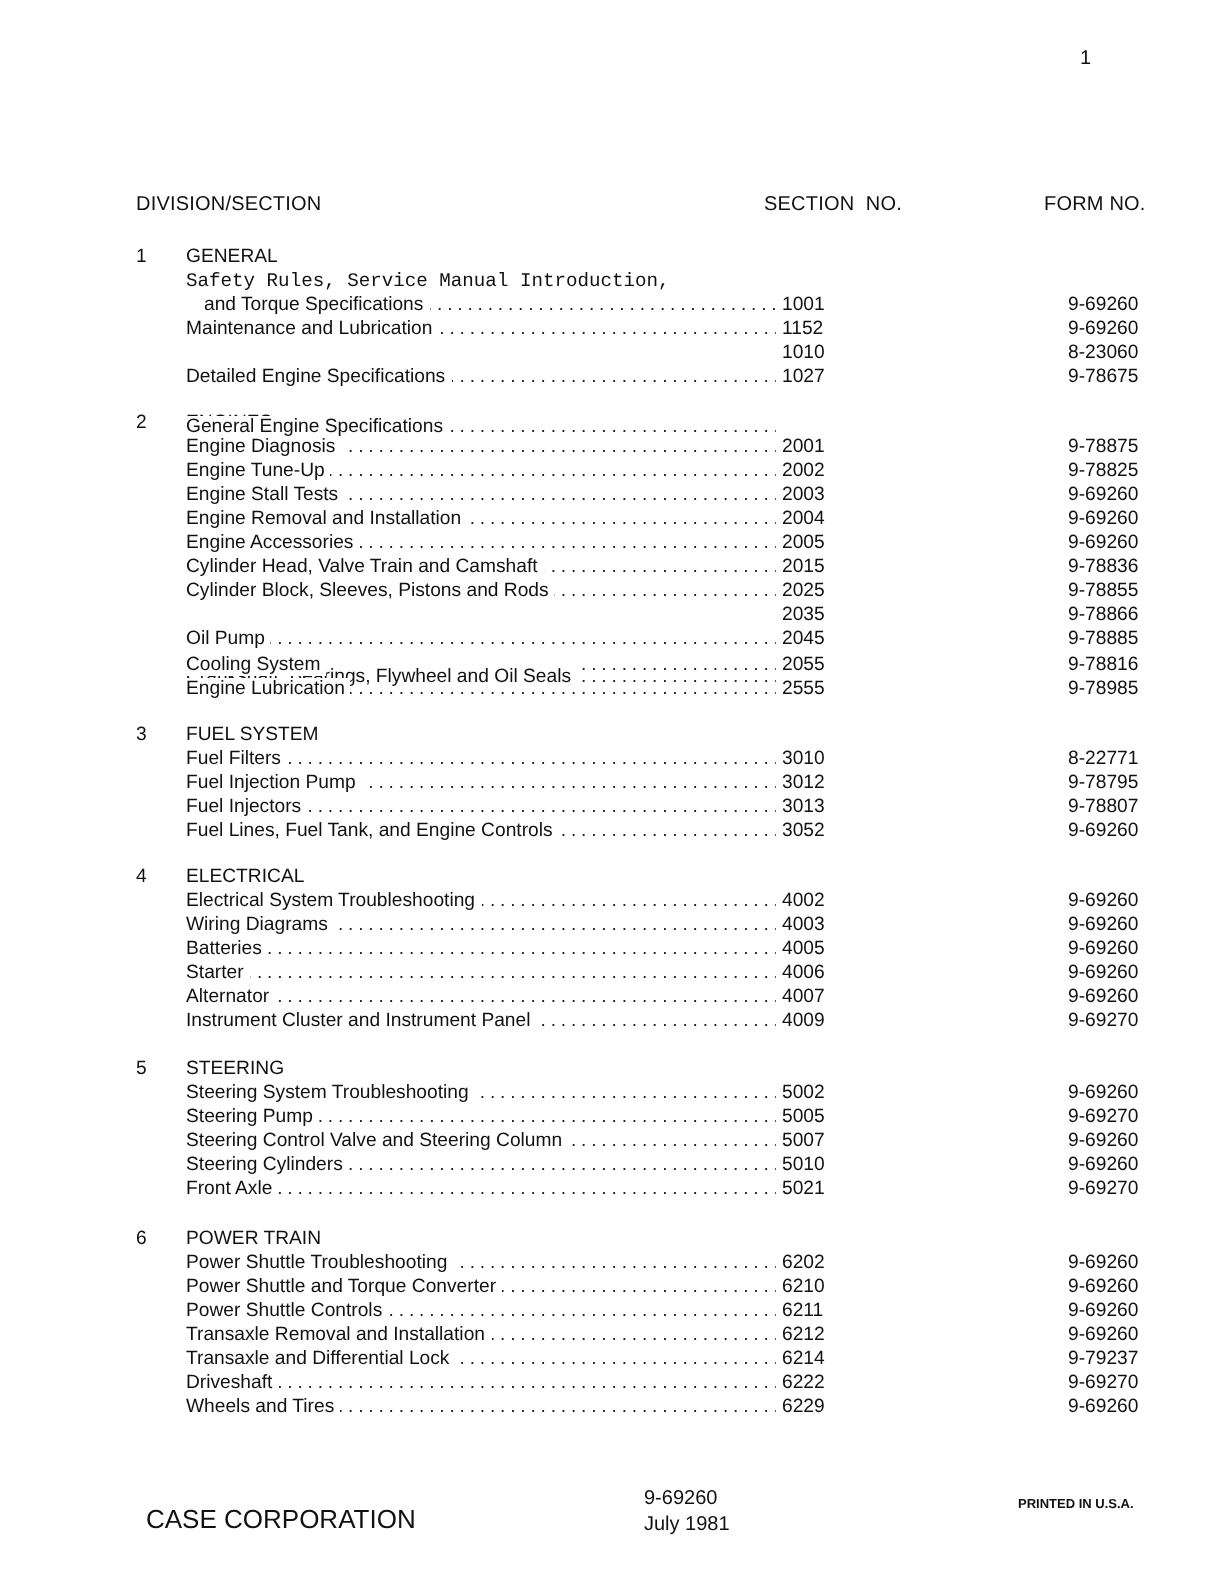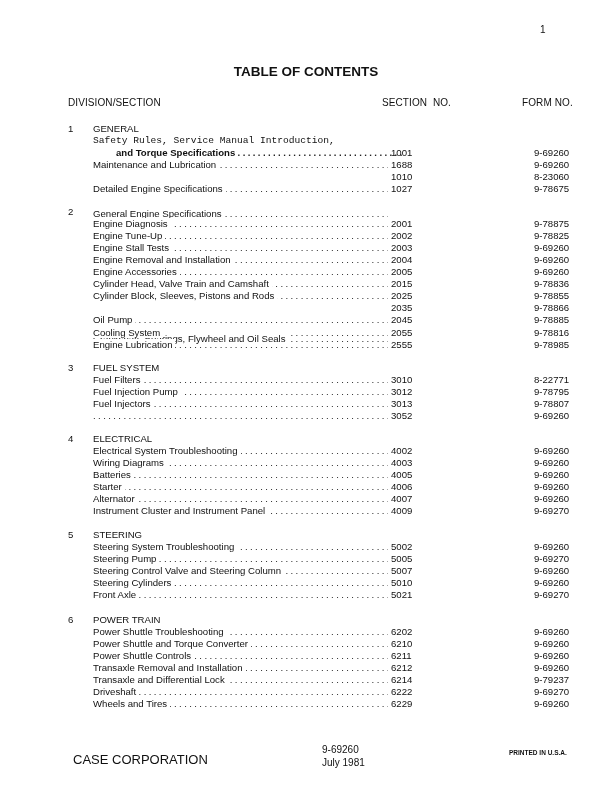--- a/index.html
+++ b/index.html
@@ -11,38 +11,37 @@
     .title { position: absolute; top: 64px; left: 0; width: 612px; text-align: center; font-weight: bold; font-size: 13.5px; line-height: 16px; }
     .col-head { position: absolute; top: 97px; font-size: 10px; letter-spacing: 0.1px; }
     .ch-div { left: 68px; }
     .ch-sec { left: 382px; }
     .ch-form { left: 522px; }
 
     .division { position: absolute; left: 0; width: 612px; font-size: 9.6px; }
     .div-num { position: absolute; left: 68px; top: 0; }
     .div-title { position: absolute; left: 93px; top: 0; }
     .entry { position: absolute; left: 93px; width: 295px; height: 12px; }
-    .entry.indent { left: 116px; width: 286px; font-weight: bold; }
+    .entry.indent { left: 102px; width: 286px; }
     .entry-label { position: absolute; left: 0; top: 0; background: #fff; padding-right: 3px; white-space: nowrap; z-index: 2; }
     .entry-dots { position: absolute; left: 0; right: 0; top: 0; overflow: hidden; white-space: nowrap; letter-spacing: 2.4px; color: #222; z-index: 1; text-align: right; }
     .entry-sec { position: absolute; left: 391px; font-size: 9.6px; }
     .entry-form { position: absolute; left: 534px; font-size: 9.6px; }
     .plain { position: absolute; left: 93px; white-space: nowrap; }
 
     .footer-left { position: absolute; top: 752px; left: 73px; font-size: 13px; }
     .footer-mid { position: absolute; top: 743px; left: 322px; font-size: 10px; line-height: 13px; }
     .footer-right { position: absolute; top: 749px; left: 509px; font-size: 6.5px; font-weight: bold; }
   </style>
 </head>
 <body>
 
 <div class="page-number">1</div>
 
 <div class="title">
-  <div>TABLE OF CONTENTS</div>
 </div>
 
 <div class="col-head ch-div">DIVISION/SECTION</div>
 <div class="col-head ch-sec" style="white-space:pre">SECTION  NO.</div>
 <div class="col-head ch-form">FORM NO.</div>
 
 <div id="toc">
     <div class="division" style="top: 123px;">
       <span class="div-num">1</span>
       <span class="div-title">GENERAL</span>
@@ -50,21 +49,21 @@
       <div class="entry indent" style="top: 24.1px;">
         <span class="entry-label">and Torque Specifications</span>
         <span class="entry-dots">........................................................................................................................</span>
       </div>
       <span class="entry-sec" style="top: 24.1px;">1001</span>
       <span class="entry-form" style="top: 24.1px;">9-69260</span>
       <div class="entry" style="top: 36.15px;">
         <span class="entry-label">Maintenance and Lubrication</span>
         <span class="entry-dots">........................................................................................................................</span>
       </div>
-      <span class="entry-sec" style="top: 36.15px;">1688</span>
+      <span class="entry-sec" style="top: 36.15px;">1152</span>
       <span class="entry-form" style="top: 36.15px;">9-69260</span>
       <div class="entry" style="top: 48.2px; margin-top: 37px;">
         <span class="entry-label">General Engine Specifications</span>
         <span class="entry-dots">........................................................................................................................</span>
       </div>
       <span class="entry-sec" style="top: 48.2px;">1010</span>
       <span class="entry-form" style="top: 48.2px;">8-23060</span>
       <div class="entry" style="top: 60.25px;">
         <span class="entry-label">Detailed Engine Specifications</span>
         <span class="entry-dots">........................................................................................................................</span>
@@ -157,20 +156,21 @@
       </div>
       <span class="entry-sec" style="top: 24.1px;">3012</span>
       <span class="entry-form" style="top: 24.1px;">9-78795</span>
       <div class="entry" style="top: 36.15px;">
         <span class="entry-label">Fuel Injectors</span>
         <span class="entry-dots">........................................................................................................................</span>
       </div>
       <span class="entry-sec" style="top: 36.15px;">3013</span>
       <span class="entry-form" style="top: 36.15px;">9-78807</span>
       <div class="entry" style="top: 48.2px;">
+        <span class="entry-label">Fuel Lines, Fuel Tank, and Engine Controls</span>
         <span class="entry-dots">........................................................................................................................</span>
       </div>
       <span class="entry-sec" style="top: 48.2px;">3052</span>
       <span class="entry-form" style="top: 48.2px;">9-69260</span>
     </div>
     <div class="division" style="top: 433px;">
       <span class="div-num">4</span>
       <span class="div-title">ELECTRICAL</span>
       <div class="entry" style="top: 12.05px;">
         <span class="entry-label">Electrical System Troubleshooting</span>

